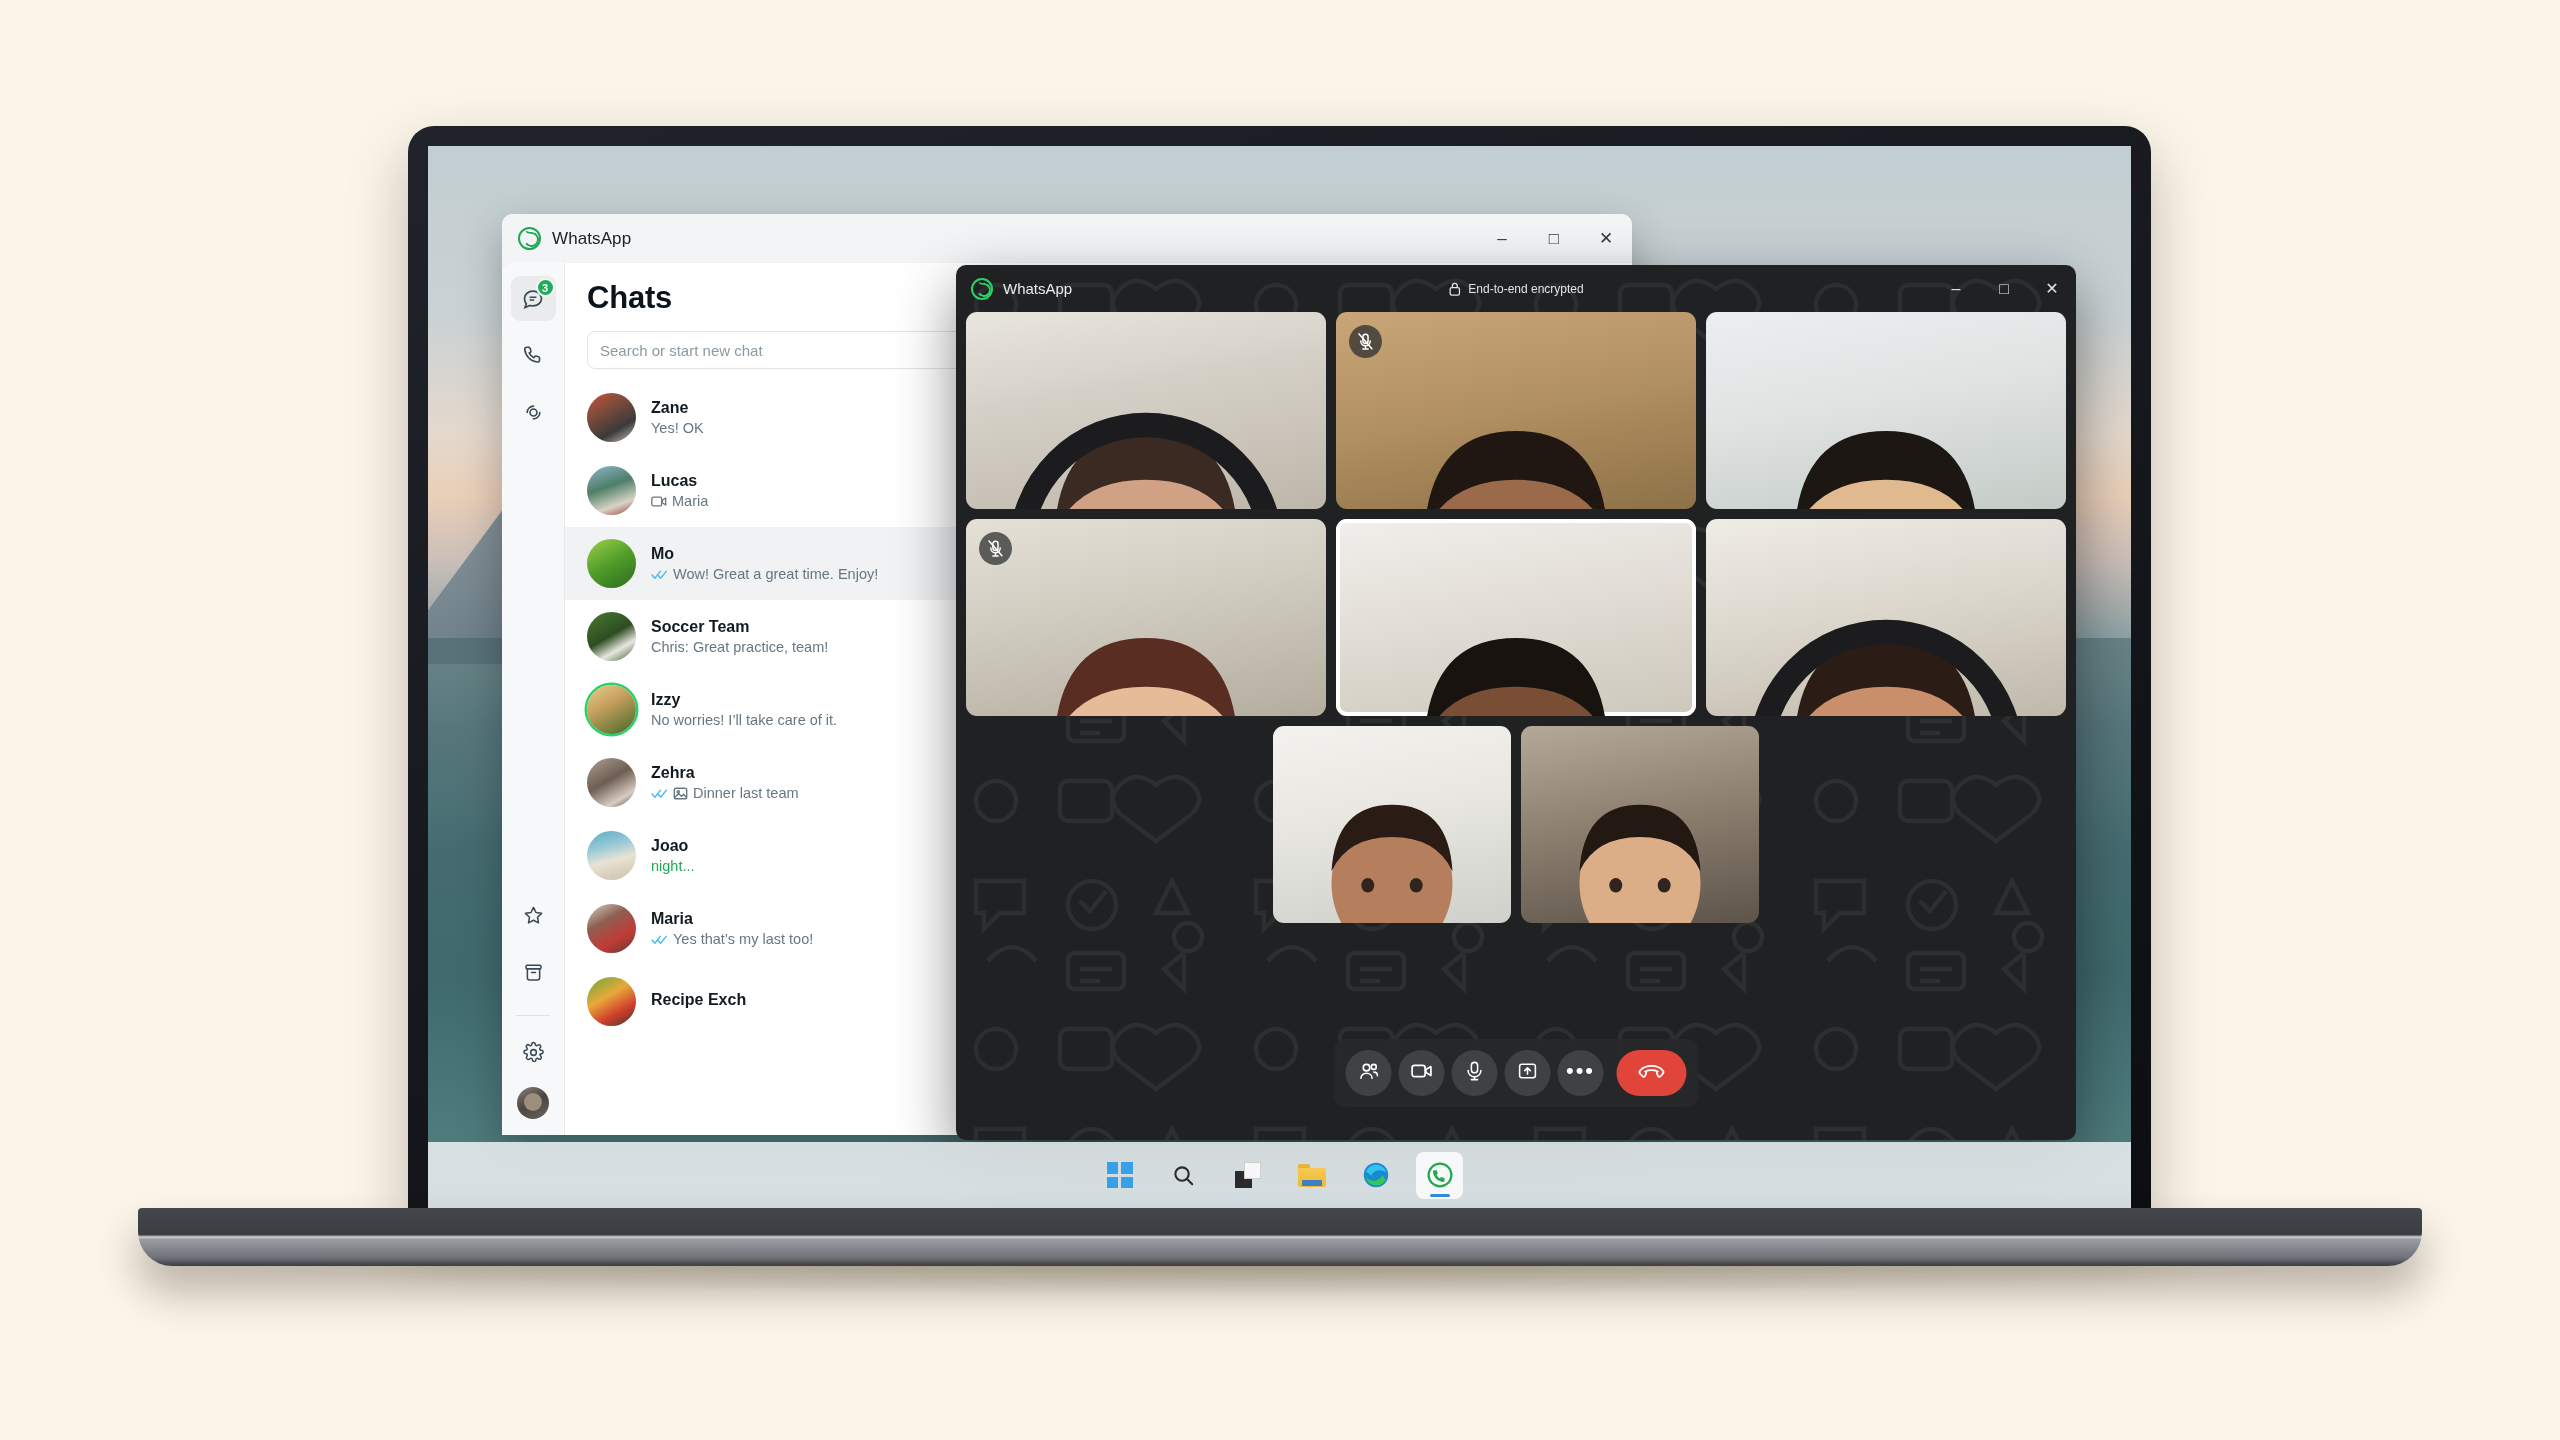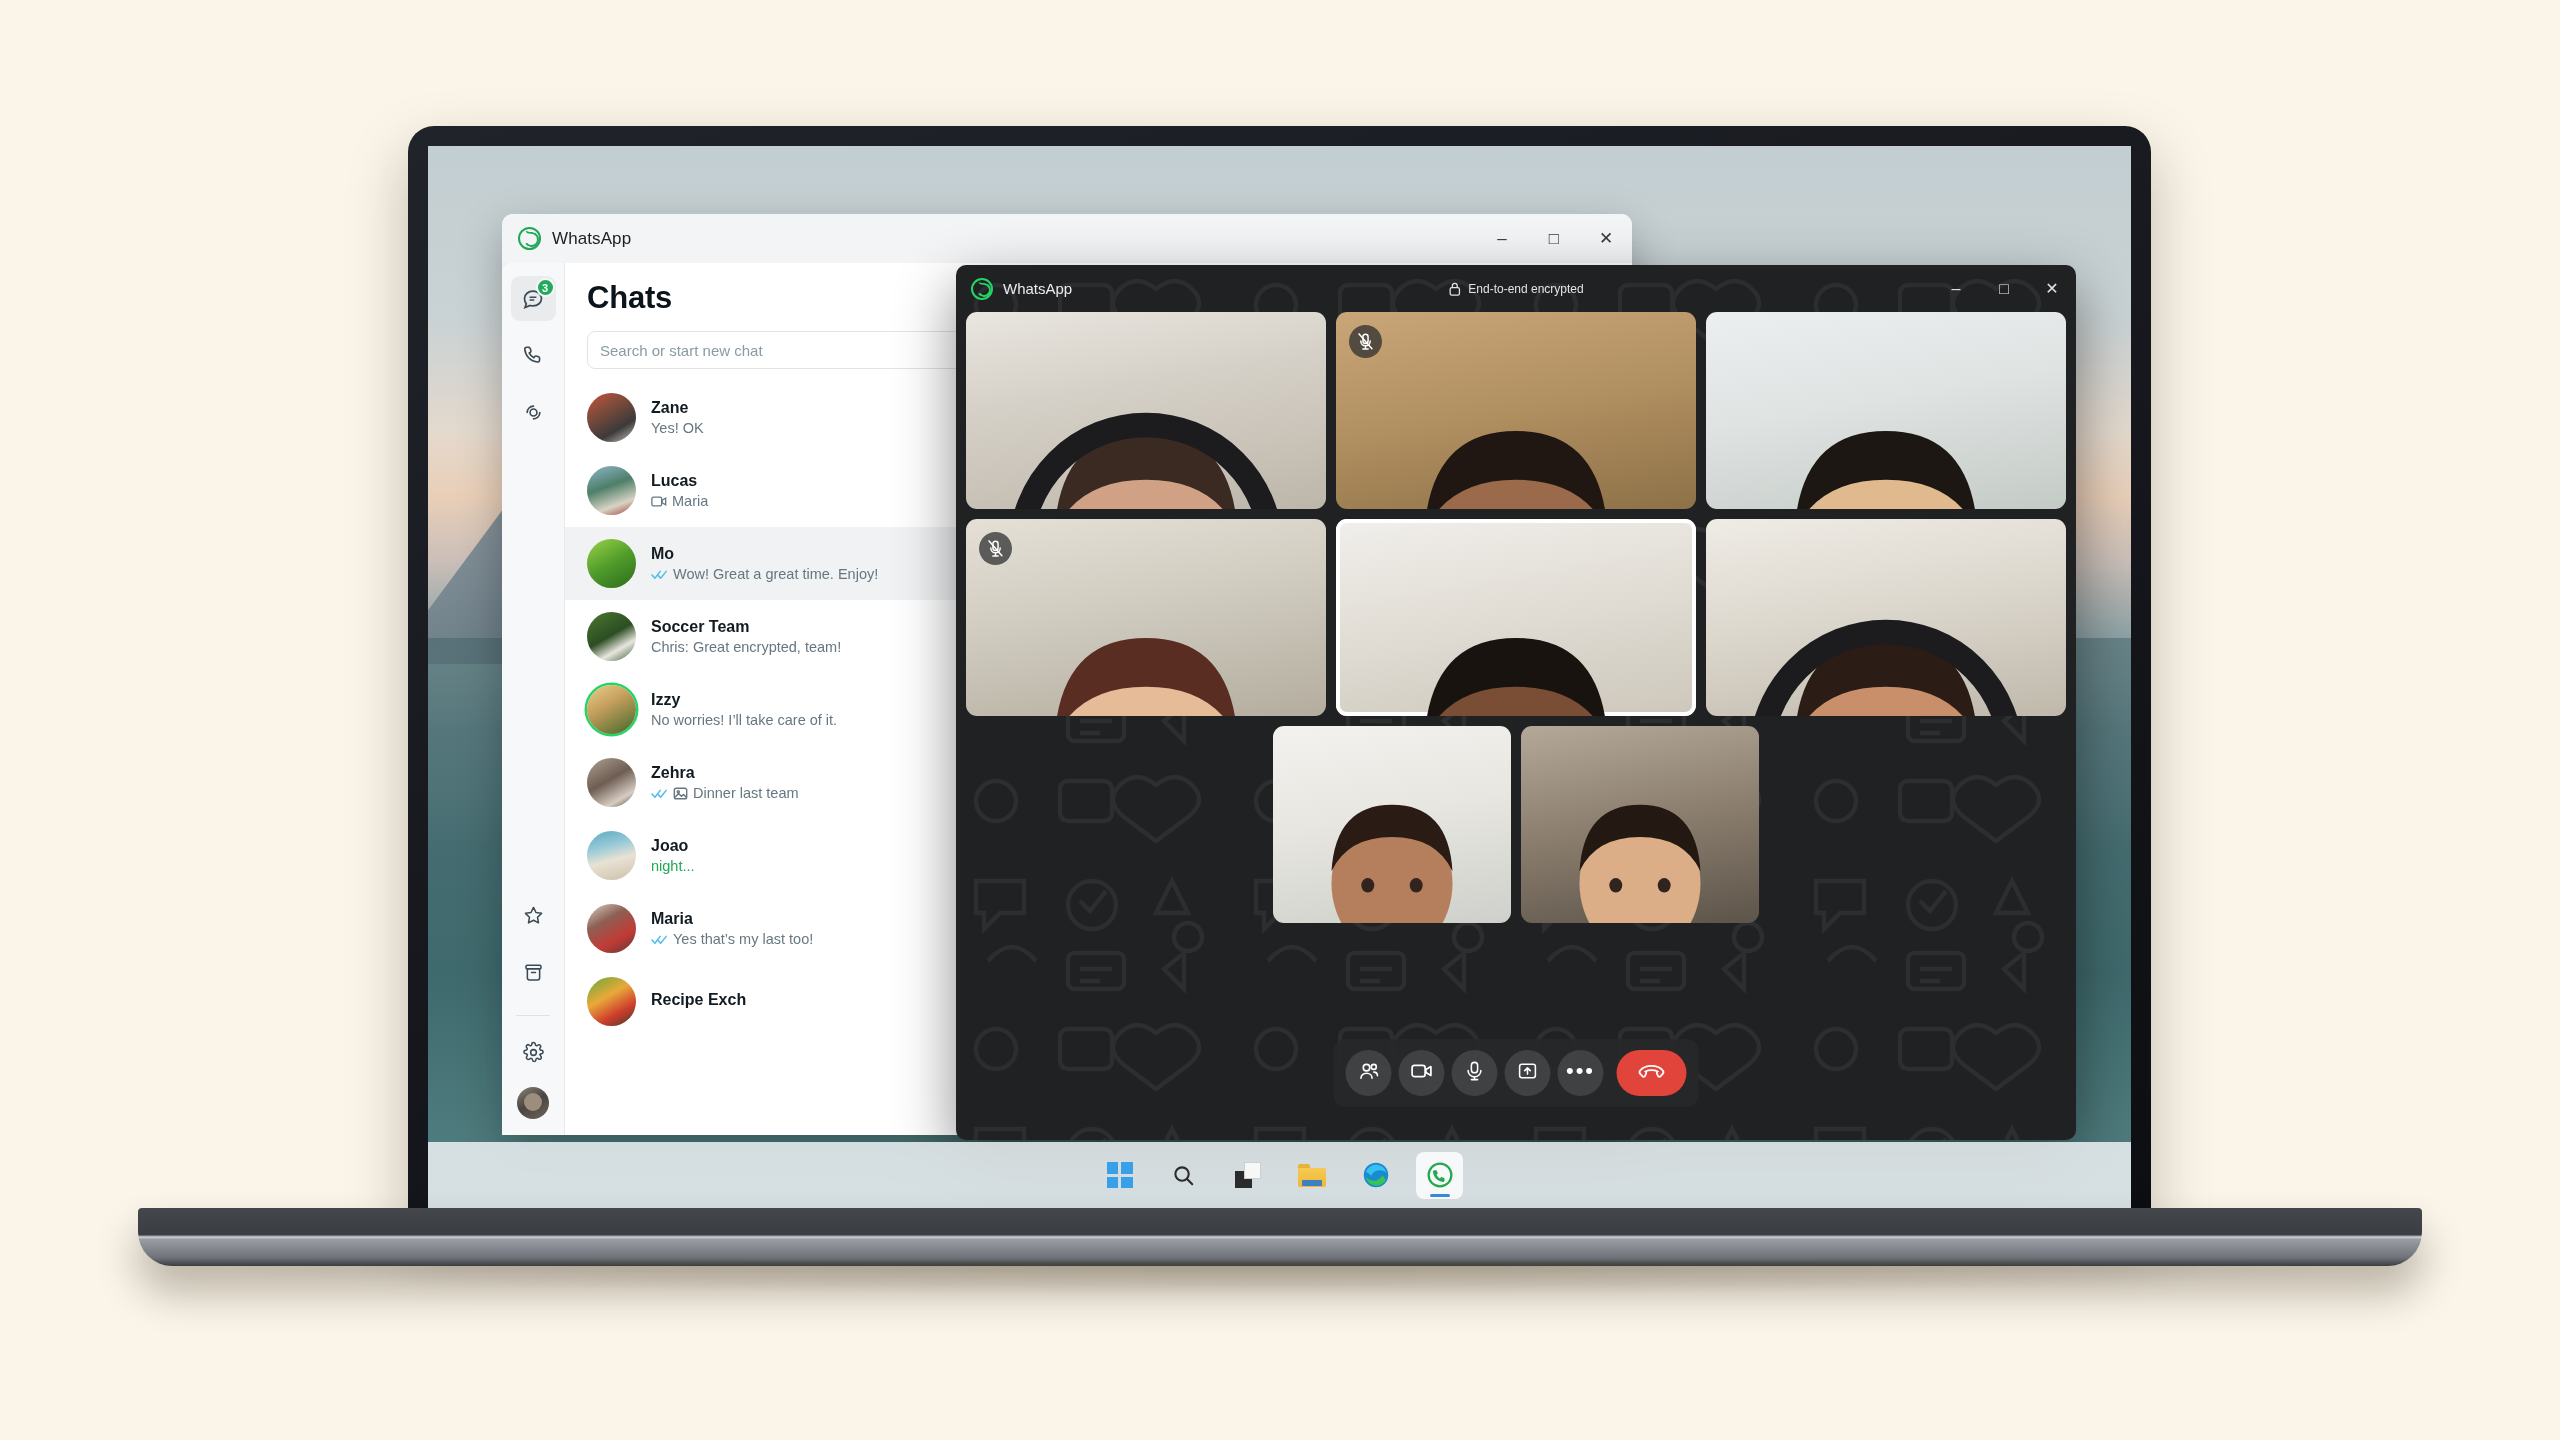--- a/index.html
+++ b/index.html
@@ -473,21 +473,21 @@
      <div class="chat-meta">
        <div class="chat-time">10:08</div>
        <div class="meta-row"></div>
      </div>
               </div>
               <div class="chat-row">
                 <div class="avatar" style="background:linear-gradient(150deg,#4c7a32 0%,#2c4d22 48%,#e8e6df 72%,#34572a 100%)"></div>
      <div class="chat-info">
        <div class="chat-name">Soccer Team</div>
        <div class="chat-msg">
-         <span>Chris: Great encrypted, team!</span>
+         <span>Chris: Great practice, team!</span>
        </div>
      </div>
      <div class="chat-meta">
        <div class="chat-time unread">9:56</div>
        <div class="meta-row">
                     <span class="mention">@</span>
                     <span class="unread-badge">1</span>
                   </div>
      </div>
               </div>

